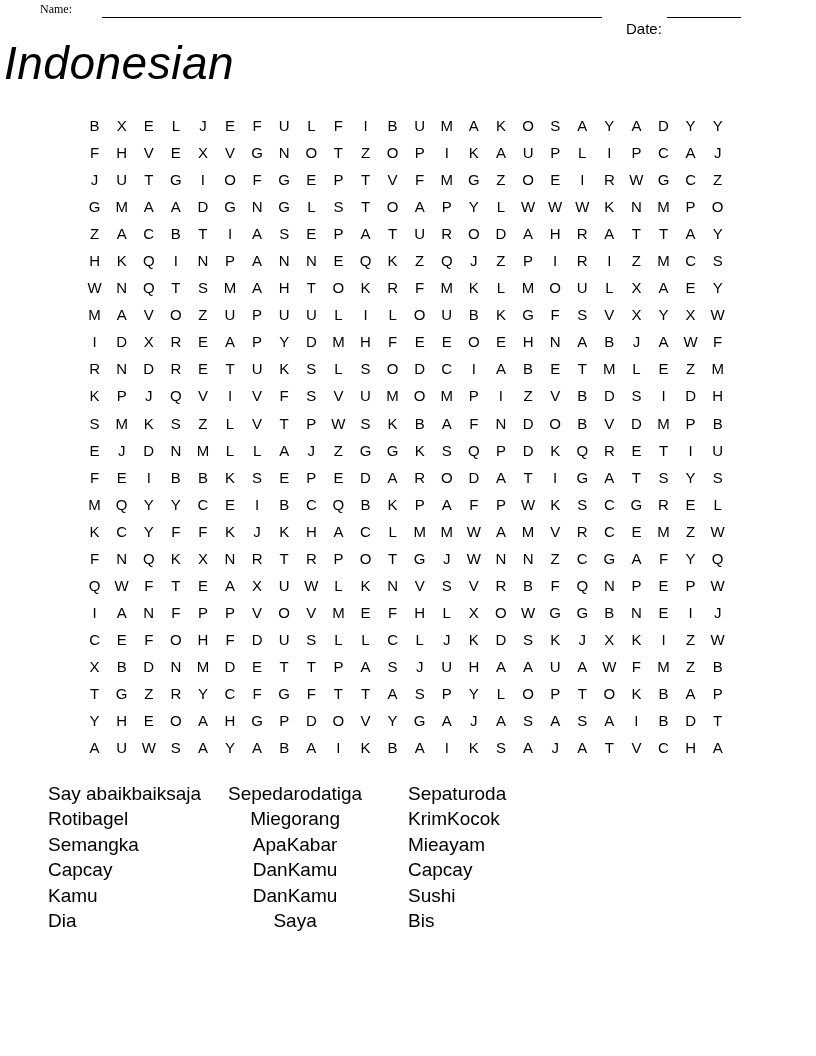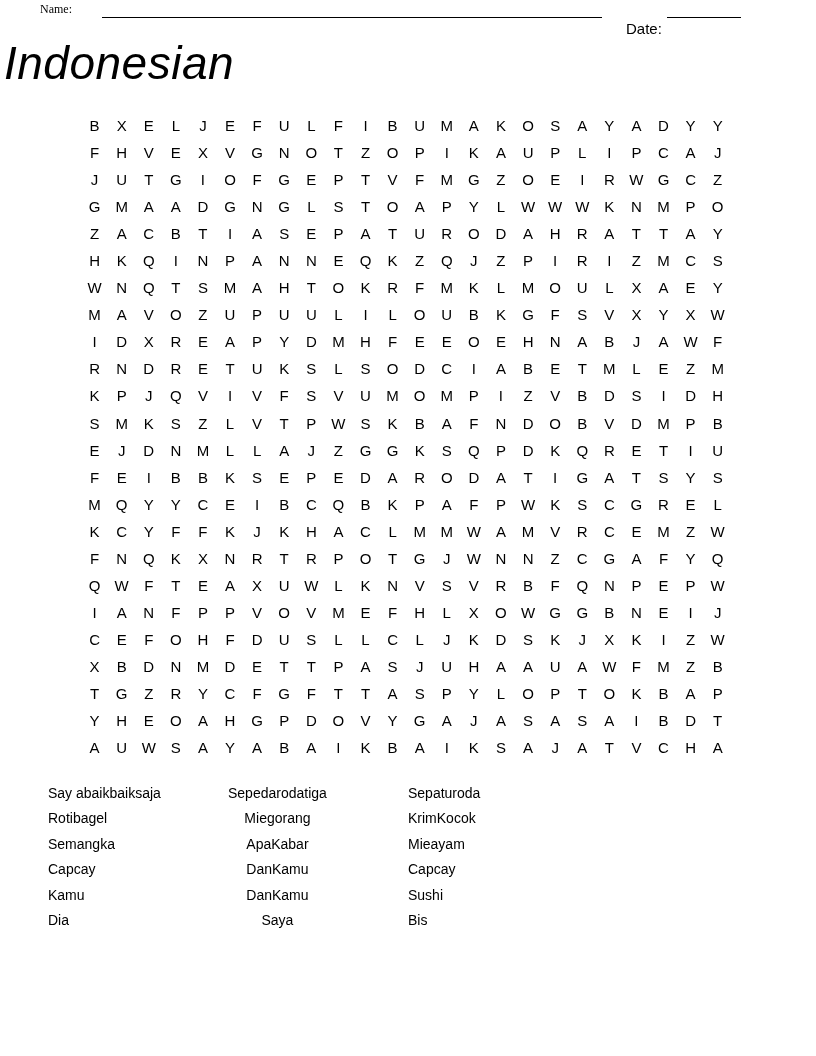--- a/index.html
+++ b/index.html
@@ -20,21 +20,21 @@
   .grid {
     position: absolute; left: 81px; top: 112px;
     display: grid; grid-template-columns: repeat(24, 27.1px);
     grid-auto-rows: 27.05px;
   }
   .cell {
     display: flex; align-items: center; justify-content: center;
     font-size: 15px; line-height: 1;
   }
   .words { position: absolute; left: 0; top: 781px; width: 816px; height: 180px; }
-  .word-col { position: absolute; top: 0; font-size: 14px; }
+  .word-col { position: absolute; top: 0; font-size: 19px; }
   .wc0 { left: 48px; }
   .wc1 { left: 228px; text-align: center; }
   .wc2 { left: 408px; }
   .wc3 { left: 586px; }
   .word-item { height: 25.4px; line-height: 25.4px; white-space: nowrap; }
 </style>
 </head>
 <body>
 
 <div>

